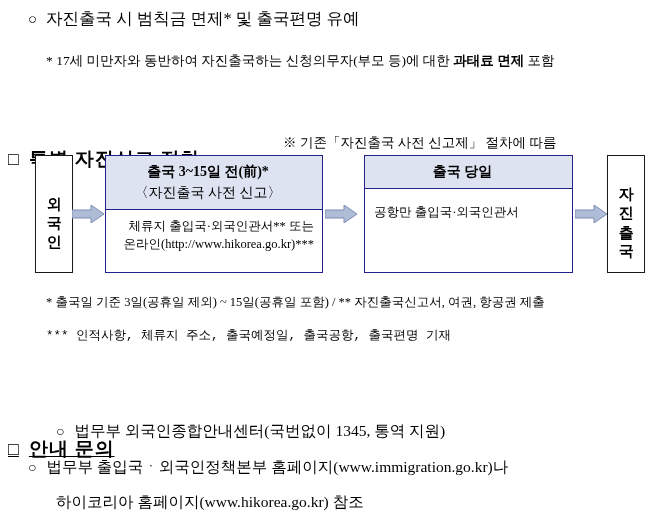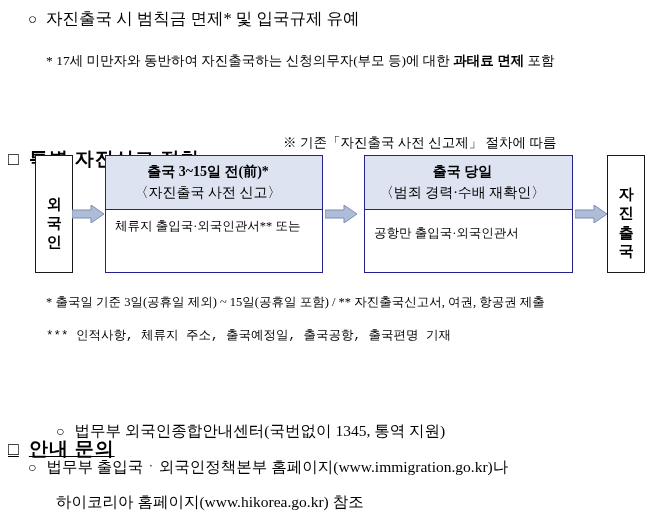--- a/index.html
+++ b/index.html
@@ -105,21 +105,21 @@
     background: #dde3f0;
     border-bottom: 1px solid #22228a;
     text-align: center;
     padding: 5px 12px 6px 0;
     font-size: 14px;
     line-height: 1.5;
   }
   .stage-head .l1 { font-weight: bold; display: block; }
   .stage-head .l2 { display: block; font-weight: normal; }
   .stage-body {
-    text-align: left;
+    text-align: right;
     font-size: 12.5px;
     padding: 7px 8px 0 9px;
     line-height: 1.45;
   }
   .stage-body.center {
     padding-top: 14px;
     text-align: left;
   }
 
   .arrow {
@@ -153,21 +153,21 @@
   #li-1 { left: 28px; top: 421px; margin-left: 28px; }
   #li-2 { left: 28px; top: 457px; }
   #li-2b { left: 56px; top: 492px; }
 </style>
 </head>
 <body>
 
 <div class="page">
 
   <div class="line-1">
-    <span class="circ">○</span><span>자진출국 시 범칙금 면제* 및 입국규제 유예</span>
+    <span class="circ">○</span><span>자진출국 시 범칙금 면제* 및 출국편명 유예</span>
   </div>
 
   <div class="note-1">
     <span>* 17세 미만자와 동반하여 자진출국하는 신청의무자(부모 등)에 대한 </span><span class="bold">과태료 면제</span><span> 포함</span>
   </div>
 
   <div class="sec-head" id="sec-special">
     <span class="sq">□</span><span class="title">특별 자진신고 절차</span>
   </div>
   <div class="sec-note">※ 기존「자진출국 사전 신고제」 절차에 따름</div>
@@ -182,31 +182,31 @@
       <polygon points="0,5 19,5 19,0 32,9 19,18 19,13 0,13" fill="#aebcd8" stroke="#7d8db3" stroke-width="1"></polygon>
     </svg>
 
     <div class="stage" id="stage-1">
       <div class="stage-head">
         <span class="l1">출국 3~15일 전(前)*</span>
         <span class="l2">〈자진출국 사전 신고〉</span>
       </div>
       <div class="stage-body">
         <div>체류지 출입국·외국인관서** 또는</div>
+        <div>온라인(http://www.hikorea.go.kr)***</div>
       </div>
     </div>
 
     <svg class="arrow" id="arrow-2" viewBox="0 0 32 18">
       <polygon points="0,5 19,5 19,0 32,9 19,18 19,13 0,13" fill="#aebcd8" stroke="#7d8db3" stroke-width="1"></polygon>
     </svg>
 
     <div class="stage" id="stage-2">
       <div class="stage-head">
         <span class="l1">출국 당일</span>
-        <span class="l2">〈범죄 경력·수배 재확인〉</span>
       </div>
       <div class="stage-body center">
         <div>공항만 출입국·외국인관서</div>
       </div>
     </div>
 
     <svg class="arrow" id="arrow-3" viewBox="0 0 32 18">
       <polygon points="0,5 19,5 19,0 32,9 19,18 19,13 0,13" fill="#aebcd8" stroke="#7d8db3" stroke-width="1"></polygon>
     </svg>
 

